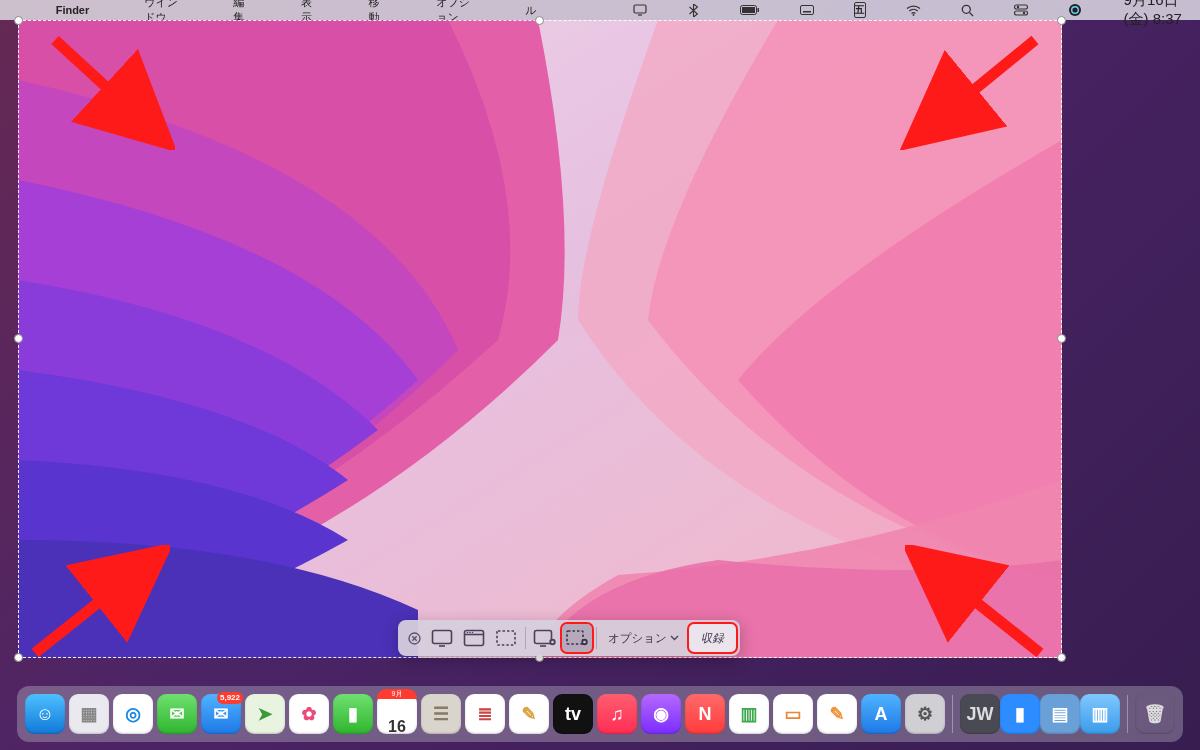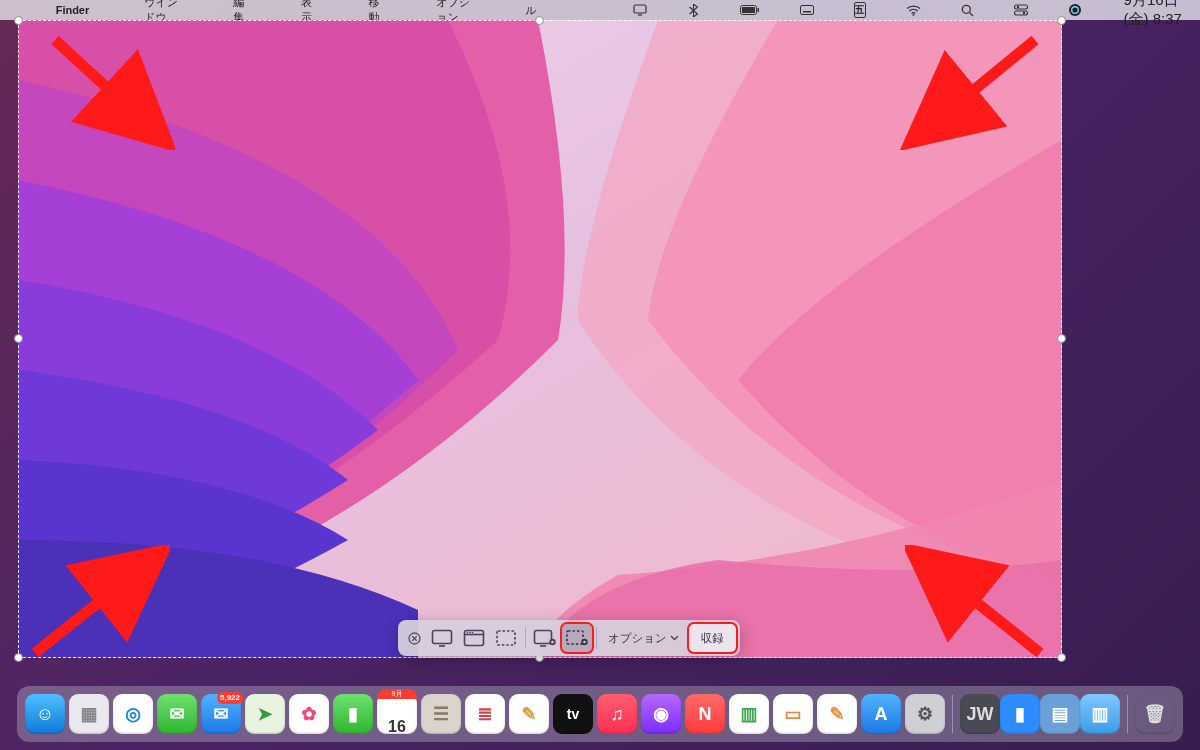--- a/index.html
+++ b/index.html
@@ -21,21 +21,21 @@
   #selborder { position:absolute; top:20px; left:18px; width:1044px; height:638px; border:1.5px dashed rgba(255,255,255,0.92); box-sizing:border-box; pointer-events:none; }
   .handle { position:absolute; width:9px; height:9px; background:#fff; border:1px solid #888; border-radius:50%; box-sizing:border-box; pointer-events:auto; }
   
   .arrow { position:absolute; pointer-events:none; }
   
   #sstoolbar { position:absolute; left:398px; top:620px; height:36px; background:rgba(215,206,220,0.94); border-radius:8px; display:flex; align-items:center; padding:0 4px; box-shadow:0 4px 16px rgba(0,0,0,0.25); font-size:11.5px; color:#3a324a; }
   #sstoolbar .tbtn { width:30px; height:28px; margin:0 1px; border-radius:5px; display:flex; align-items:center; justify-content:center; }
   #sstoolbar .sep { width:1px; height:22px; background:rgba(0,0,0,0.18); margin:0 3px; }
   #sstoolbar .topt { padding:0 8px; height:28px; display:flex; align-items:center; }
   #sstoolbar .tcap { padding:0 12px; height:28px; display:flex; align-items:center; background:rgba(255,255,255,0.5); border-radius:5px; margin-left:2px; }
-  .redbox { outline:2.5px solid #ff1a1a; outline-offset:0; border-radius:5px; }
+  .redbox { outline:2.5px solid #ff1a1a; outline-offset:0; border-radius:5px;font-style:italic; }
   
   #dock { position:absolute; left:50%; bottom:8px; transform:translateX(-50%); height:50px; padding:3px 8px; background:rgba(200,200,210,0.35); border-radius:12px; display:flex; align-items:center; gap:4px; backdrop-filter:blur(6px); }
   #dock .dicon { width:40px; height:40px; border-radius:9px; display:flex; align-items:center; justify-content:center; font-size:18px; box-shadow:inset 0 -1px 2px rgba(0,0,0,0.2); position:relative; }
   #dock .dsep { width:1px; height:38px; background:rgba(255,255,255,0.35); margin:0 3px;}
   #dock .badge { position:absolute; top:-2px; right:-2px; background:#ff3b30; color:#fff; font-size:8px; padding:0 3px; border-radius:7px; line-height:12px; min-width:8px; text-align:center;}
 </style>
 </head>
 <body>
 
 <div id="desktop">
@@ -242,21 +242,21 @@
         <div class="dicon" style="background: rgb(232, 243, 224); color: rgb(58, 154, 58); font-size: 18px; font-weight: 600;">➤</div>
         <div class="dicon" style="background: rgb(255, 255, 255); color: rgb(233, 75, 123); font-size: 18px; font-weight: 600;">✿</div>
         <div class="dicon" style="background: linear-gradient(rgb(111, 224, 111), rgb(47, 181, 47)); color: rgb(255, 255, 255); font-size: 18px; font-weight: 600;">▮</div>
         <div class="dicon" style="background: rgb(255, 255, 255); color: rgb(51, 51, 51); flex-direction: column;">
           <div style="background: rgb(255, 59, 48); color: rgb(255, 255, 255); font-size: 7px; width: 100%; text-align: center; border-radius: 9px 9px 0px 0px; line-height: 10px;">9月</div>
           <div style="font-size: 16px; font-weight: 600; line-height: 26px; margin-top: 15px;">16</div>
         </div>
         <div class="dicon" style="background: rgb(217, 212, 204); color: rgb(138, 122, 104); font-size: 18px; font-weight: 600;">☰</div>
         <div class="dicon" style="background: rgb(255, 255, 255); color: rgb(204, 68, 68); font-size: 18px; font-weight: 600;">≣</div>
         <div class="dicon" style="background: rgb(255, 255, 255); color: rgb(217, 164, 65); font-size: 18px; font-weight: 600;">✎</div>
-        <div class="dicon" style="background: rgb(17, 17, 17); color: rgb(255, 255, 255); font-size: 14px; font-weight: 600;">tv</div>
+        <div class="dicon" style="background: rgb(17, 17, 17); color: rgb(255, 255, 255); font-size: 18px; font-weight: 600;">tv</div>
         <div class="dicon" style="background: linear-gradient(rgb(255, 94, 111), rgb(255, 45, 85)); color: rgb(255, 255, 255); font-size: 18px; font-weight: 600;">♫</div>
         <div class="dicon" style="background: linear-gradient(rgb(181, 105, 255), rgb(123, 44, 255)); color: rgb(255, 255, 255); font-size: 18px; font-weight: 600;">◉</div>
         <div class="dicon" style="background: linear-gradient(rgb(255, 106, 106), rgb(255, 59, 59)); color: rgb(255, 255, 255); font-size: 18px; font-weight: 600;">N</div>
         <div class="dicon" style="background: rgb(255, 255, 255); color: rgb(63, 168, 79); font-size: 18px; font-weight: 600;">▥</div>
         <div class="dicon" style="background: rgb(255, 255, 255); color: rgb(230, 136, 58); font-size: 18px; font-weight: 600;">▭</div>
         <div class="dicon" style="background: rgb(255, 255, 255); color: rgb(240, 147, 58); font-size: 18px; font-weight: 600;">✎</div>
         <div class="dicon" style="background: linear-gradient(rgb(79, 179, 255), rgb(30, 120, 230)); color: rgb(255, 255, 255); font-size: 18px; font-weight: 600;">A</div>
         <div class="dicon" style="background: rgb(208, 208, 212); color: rgb(85, 85, 85); font-size: 18px; font-weight: 600;">⚙</div>
       </div>
     <div class="dsep"></div>

